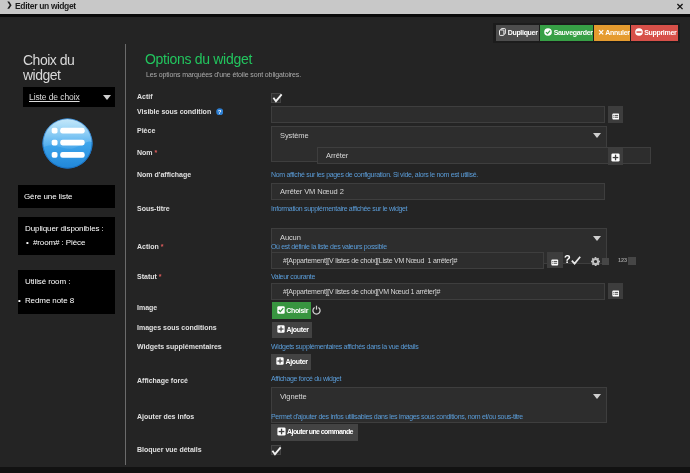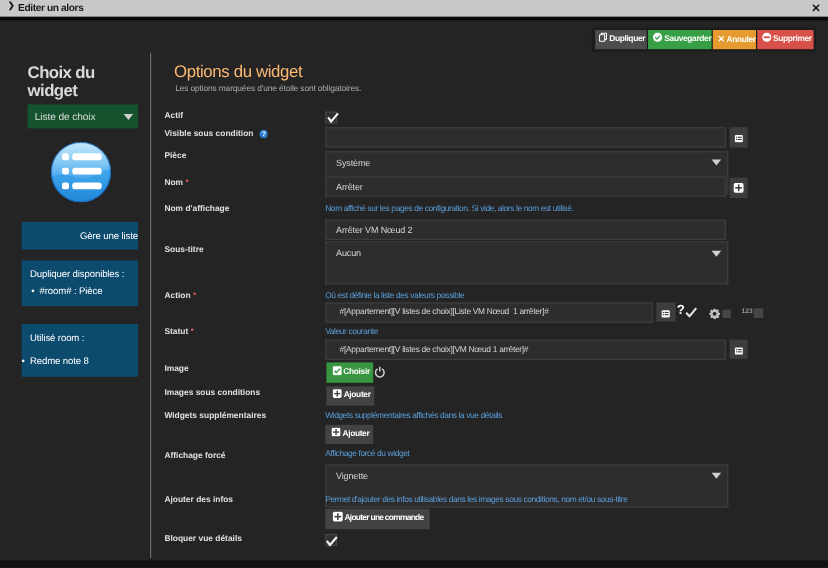--- a/index.html
+++ b/index.html
@@ -16,47 +16,47 @@
 #divider { left:125px; top:44px; width:1px; height:421px; background:#6b6b6b; }
 
 #btns { left:493px; top:23px; width:187px; height:20px; background:#1c1c1c; }
 .tbtn { top:25px; height:16px; color:#fff; font-size:7px; font-weight:bold; line-height:16px; white-space:nowrap; letter-spacing:-0.3px; }
 .tbtn svg { vertical-align:-1px; }
 #b1 { left:496px; width:43px; background:#4d4d4d; padding-left:3px; }
 #b2 { left:540px; width:53px; background:#37a046; padding-left:4px; }
 #b3 { left:594px; width:36px; background:#e59b2f; padding-left:4px; }
 #b4 { left:631px; width:47px; background:#d75049; padding-left:3.5px; }
 
-#sb-title { left:23px; top:53px; font-size:14px; line-height:14.5px; color:#d9d9d9; letter-spacing:-0.5px;font-weight:bold; }
-#sb-select { left:23px; top:87px; width:92px; height:20px; background:#14532d; color:#dcdcdc; font-size:8.5px; line-height:20px; padding-left:6px; letter-spacing:-0.1px;}
+#sb-title { left:23px; top:53px; font-size:14px; line-height:14.5px; color:#d9d9d9; letter-spacing:-0.5px; }
+#sb-select { left:23px; top:87px; width:92px; height:20px; background:#000000; color:#dcdcdc; font-size:8.5px; line-height:20px; padding-left:6px; letter-spacing:-0.1px;text-decoration:underline;}
 .caret { width:0; height:0; border-left:4px solid transparent; border-right:4px solid transparent; border-top:5px solid #cfcfcf; }
 #sb-select .caret { position:absolute; right:4px; top:7.5px; }
-.bluebox { background:#0c4a6e; color:#fff; letter-spacing:-0.1px;text-align:right; }
+.bluebox { background:#000000; color:#fff; letter-spacing:-0.1px; }
 #sb-btn { left:18px; top:185px; width:97px; height:23px; font-size:8px; line-height:23px; padding-left:6px; }
 #sb-box1 { left:18px; top:217px; width:97px; height:38px; font-size:8px; }
 #sb-box2 { left:18px; top:270px; width:97px; height:44px; font-size:8px; }
 
-#main-title { left:145px; top:51px; font-size:14px; color:#fdba74; letter-spacing:-0.3px; }
+#main-title { left:145px; top:51px; font-size:14px; color:#22c55e; letter-spacing:-0.3px; }
 #main-sub { left:146px; top:71px; font-size:7px; color:#ababab; letter-spacing:-0.12px; }
 .lbl { left:137px; font-size:7px; font-weight:bold; color:#e0e0e0; line-height:10px; letter-spacing:0; white-space:nowrap; }
 .req { color:#e05c5c; }
 .desc { left:271px; font-size:7px; color:#5b9dd9; line-height:10px; letter-spacing:-0.33px; white-space:nowrap; }
 .inp { left:271px; width:334px; height:17px; background:#2d2d2d; border:1px solid #3e3e3e; color:#d6d6d6; font-size:7.5px; padding-left:8px; line-height:15px; letter-spacing:-0.1px; white-space:nowrap; }
 .sel { left:271px; width:335.5px; height:36px; background:#2d2d2d; border:1px solid #3e3e3e; color:#d6d6d6; font-size:7.5px; padding-left:8px; line-height:18px; letter-spacing:-0.1px; }
 .sel .caret { position:absolute; right:4.5px; top:6.5px; }
 .sq-btn { width:15px; height:17px; background:#3d3d3d; text-align:center; }
 .checkbox { width:10px; height:10px; background:#2f2f2f; border:1px solid #454545; }
 .gbtn { background:#434343; color:#fff; font-size:7px; font-weight:bold; letter-spacing:-0.3px; white-space:nowrap; }
 .gbtn svg { vertical-align:-1.5px; }
 </style>
 </head>
 <body>
 <div id="topbar" class="abs">
   <div class="abs chev">❯</div>
-  <div class="abs title">Editer un alors</div>
+  <div class="abs title">Editer un widget</div>
   <div class="abs close">✕</div>
 </div>
 <div id="blackline" class="abs"></div>
 <div id="modal" class="abs"></div>
 <div id="divider" class="abs"></div>
 
 <div id="btns" class="abs"></div>
 <div id="b1" class="abs tbtn"><svg width="7" height="8" viewBox="0 0 7 8">
       <rect x="2" y="0.6" width="4.4" height="5.4" rx="0.7" fill="none" stroke="#fff" stroke-width="0.9"></rect>
       <rect x="0.5" y="2" width="4.4" height="5.4" rx="0.7" fill="#4d4d4d" stroke="#fff" stroke-width="0.9"></rect>
@@ -134,36 +134,36 @@
         <rect x="3.4" y="2.1" width="4" height="1.1"></rect>
         <rect x="1.6" y="4.3" width="1.2" height="1.1"></rect>
         <rect x="3.4" y="4.3" width="4" height="1.1"></rect>
       </g>
     </svg></div>
 
 <div class="abs lbl" style="top:126px;">Pièce</div>
 <div class="abs sel" style="top:125.5px;">Système<span class="caret"></span></div>
 
 <div class="abs lbl" style="top:148px;">Nom <span class="req">*</span></div>
-<div class="abs inp" style="top:147px;">Arrêter</div>
+<div class="abs inp" style="top:147px;margin-left:46px;">Arrêter</div>
 <div class="abs sq-btn" style="left:608px; top:148px;"><svg width="9" height="9" viewBox="0 0 9 9" style="margin-top:4px;">
       <rect x="0.4" y="0.4" width="8.2" height="8.2" rx="1.4" fill="#fff"></rect>
       <g fill="#3d3d3d">
         <rect x="3.9" y="1.7" width="1.3" height="5.6"></rect>
         <rect x="1.7" y="3.9" width="5.6" height="1.3"></rect>
       </g>
     </svg></div>
 
 <div class="abs lbl" style="top:170px;">Nom d'affichage</div>
 <div class="abs desc" style="top:170px;">Nom affiché sur les pages de configuration. Si vide, alors le nom est utilisé.</div>
 <div class="abs inp" style="top:183px;">Arrêter VM Nœud 2</div>
 
 <div class="abs lbl" style="top:204px;">Sous-titre</div>
 <div class="abs desc" style="top:204px;">Information supplémentaire affichée sur le widget</div>
-<div class="abs sel" style="top:201px;">Aucun<span class="caret"></span></div>
+<div class="abs sel" style="top:228px;">Aucun<span class="caret"></span></div>
 
 <div class="abs lbl" style="top:242px;">Action <span class="req">*</span></div>
 <div class="abs desc" style="top:242px;">Où est définie la liste des valeurs possible</div>
 <div class="abs inp" style="top:252px; width:273px; font-size:7px; letter-spacing:-0.25px; padding-left:11px;">#[Appartement][V listes de choix][Liste VM Nœud&nbsp; 1 arrêter]#</div>
 <div class="abs sq-btn" style="left:547px; top:251.5px; width:16px; height:16.5px;"><svg width="7.5" height="7" viewBox="0 0 9 8" style="margin-top:4.5px;">
       <rect x="0.4" y="0.4" width="8.2" height="7.2" rx="1.2" fill="#fff"></rect>
       <g fill="#3d3d3d">
         <rect x="1.6" y="2.1" width="1.2" height="1.1"></rect>
         <rect x="3.4" y="2.1" width="4" height="1.1"></rect>
         <rect x="1.6" y="4.3" width="1.2" height="1.1"></rect>

